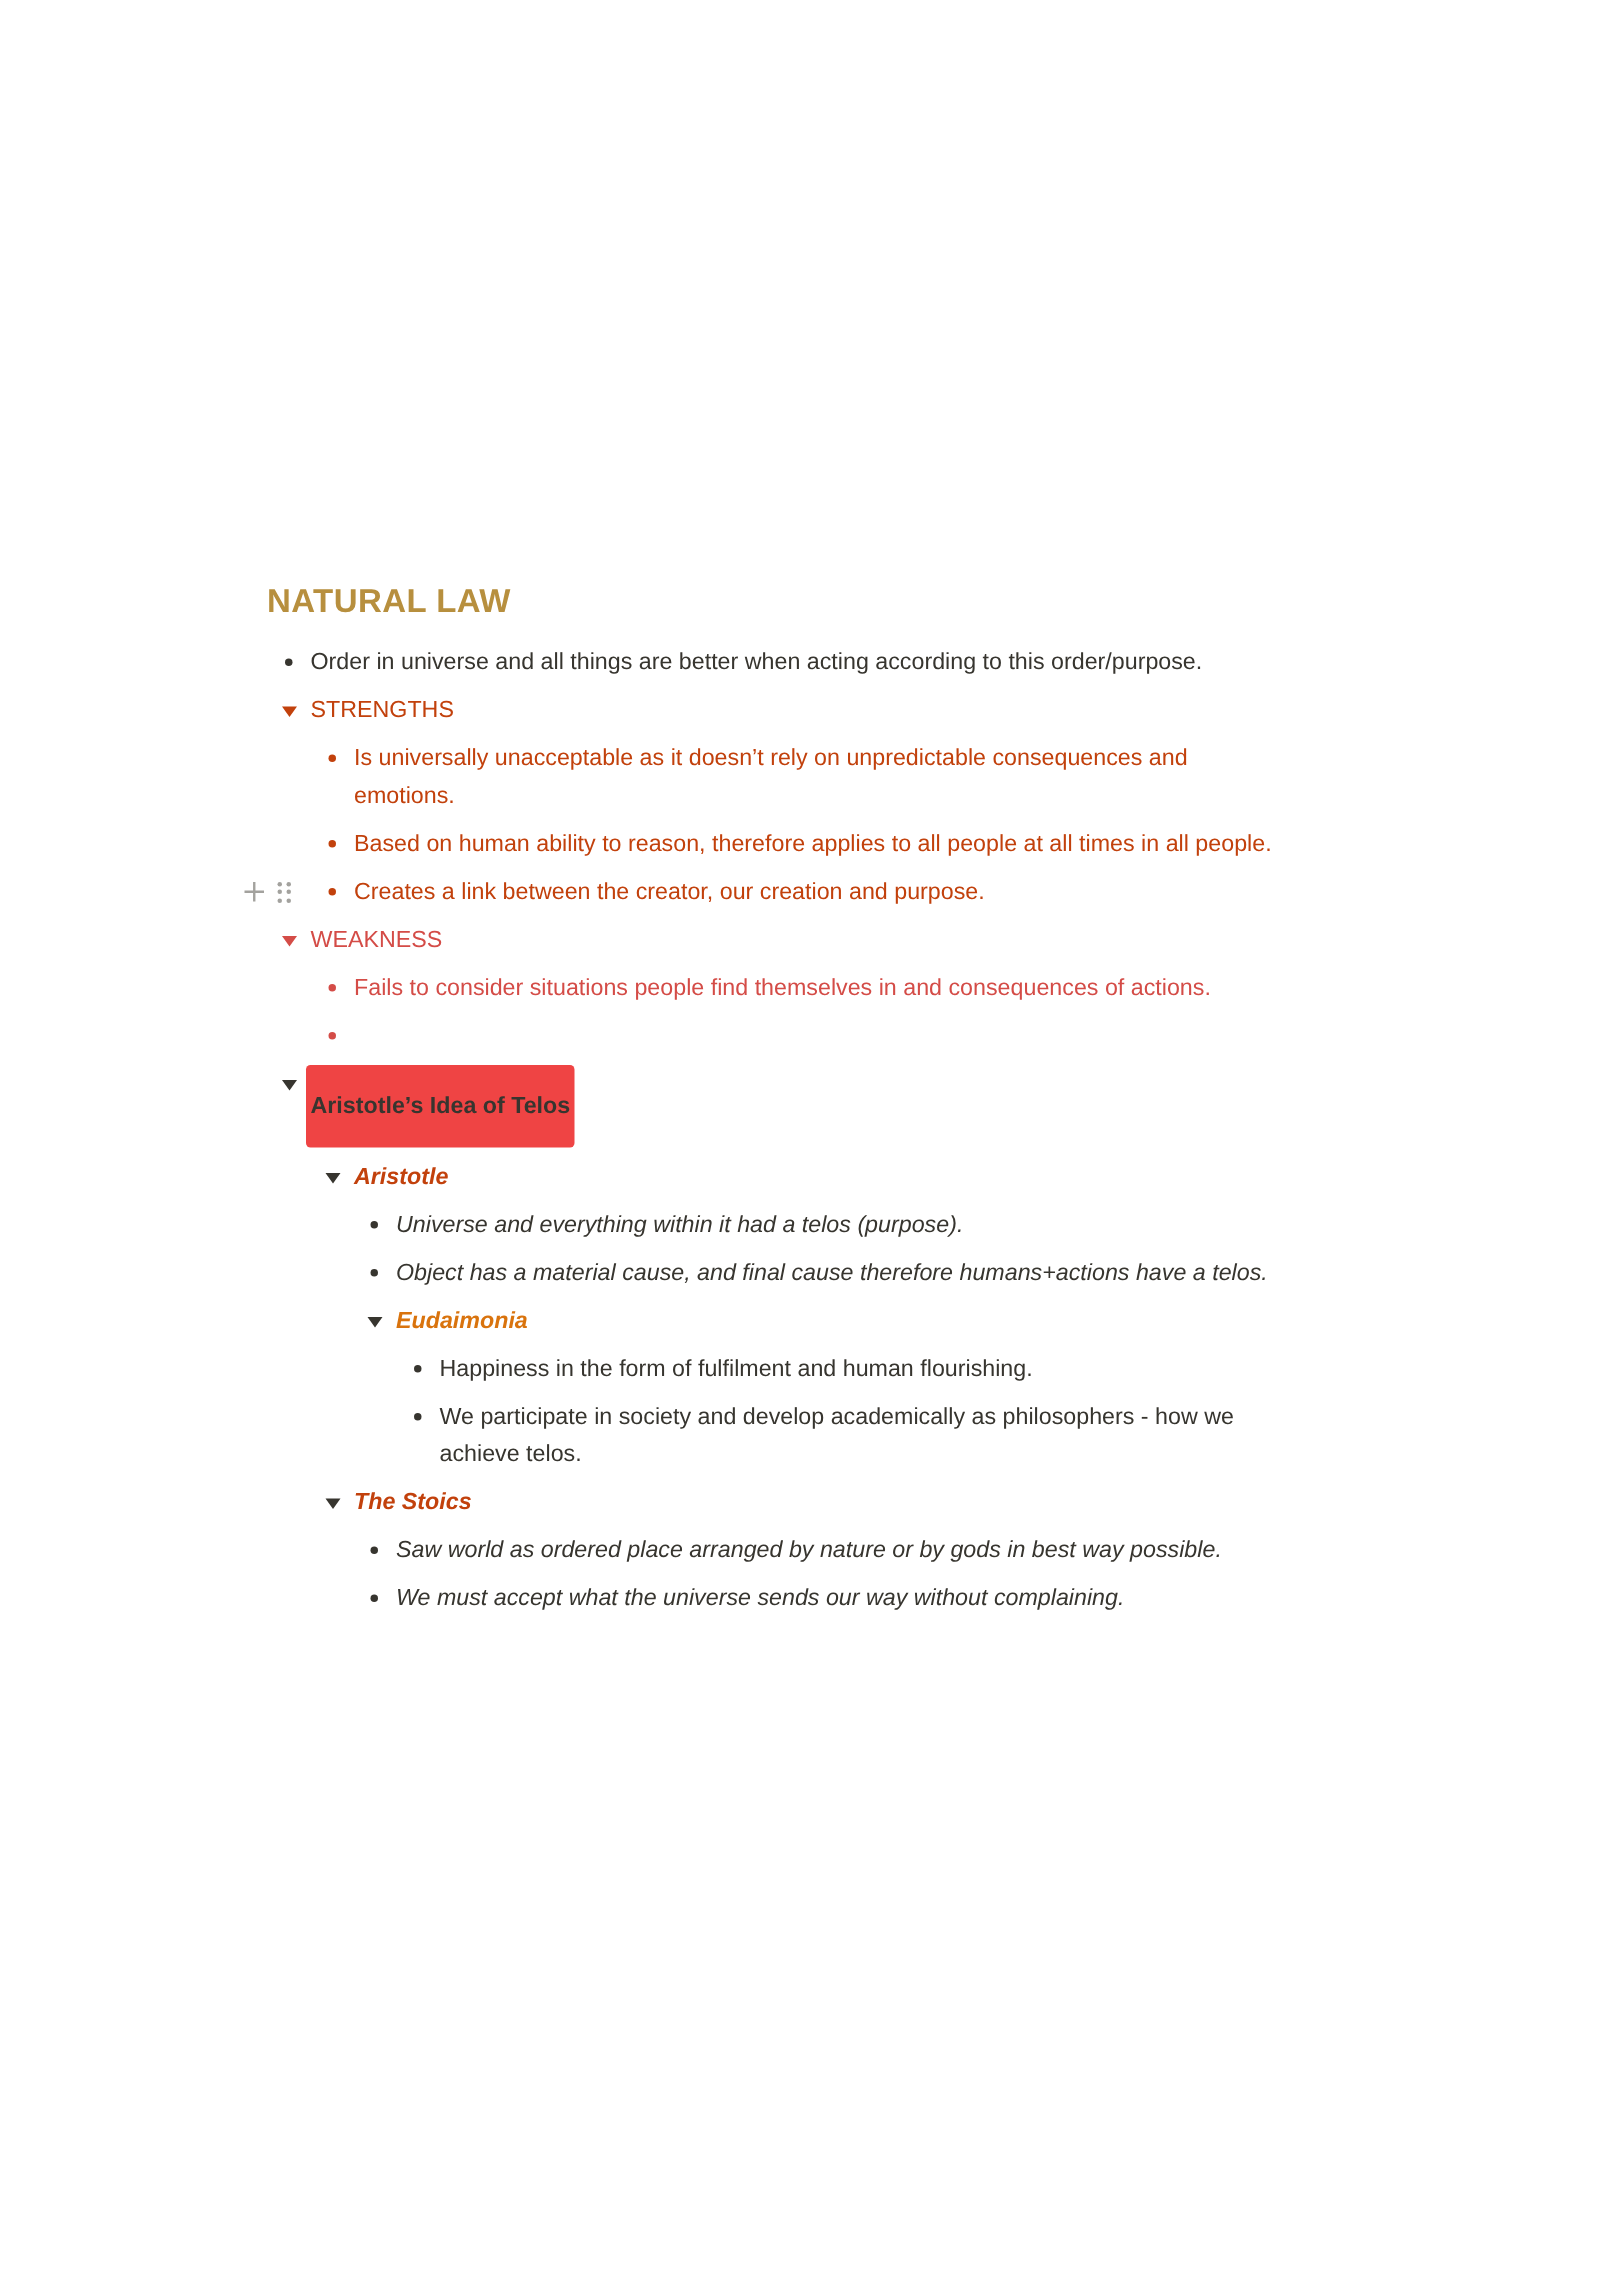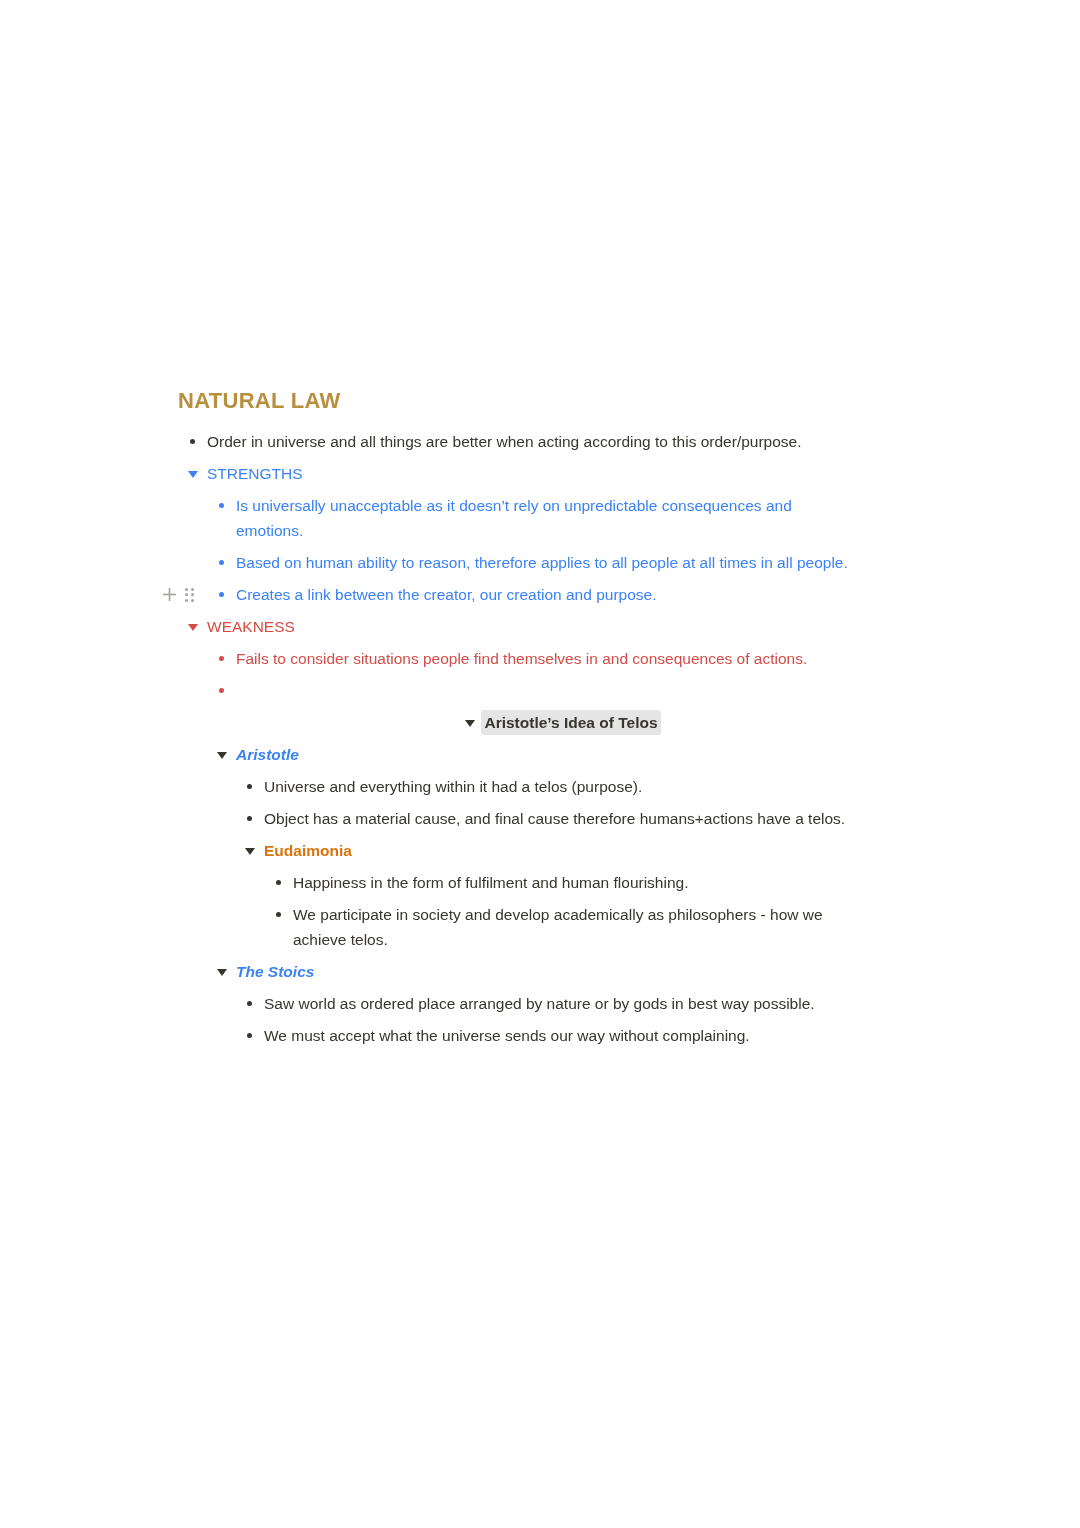--- a/index.html
+++ b/index.html
@@ -37,24 +37,24 @@
     padding: 4px 0 3px 0;
     font-size: 15.5px;
     line-height: 25px;
   }
   .row .text {
     white-space: pre-wrap;
     flex: 1;
   }
   .level-0 { padding-left: 0; }
   .level-1 { padding-left: 29px; }
-  .level-2 { padding-left: 57px; }
+  .level-2 { padding-left: 57px; font-style: italic; }
   .level-3 { padding-left: 86px; }
-  .color-default { color: #37352f; justify-content: center; }
-  .color-green   { color: #3b82f6; }
+  .color-default { color: #37352f; }
+  .color-green   { color: #c2410c; }
   .color-red     { color: #d44c47; }
   .color-orange  { color: #d9730d; }
   .bold   { font-weight: 700; }
   .italic { font-style: italic; }
   .marker {
     width: 29px;
     min-width: 29px;
     height: 25px;
     display: flex;
     align-items: center;
@@ -70,23 +70,23 @@
     width: 0;
     height: 0;
     border-left: 5.5px solid transparent;
     border-right: 5.5px solid transparent;
     border-top: 7.5px solid currentColor;
     margin-top: 1px;
   }
   .marker-dark { color: #37352f; }
   .text.highlight {
     flex: 0 1 auto;
-    background: #e5e5e5;
+    background: #ef4444;
     border-radius: 3px;
-    padding: 0 3px;
+    padding: 15px 3px;
     margin-left: -3px;
   }
   .hover-controls {
     position: absolute;
     left: -17px;
     top: 4px;
     height: 25px;
     display: flex;
     align-items: center;
     gap: 7px;

